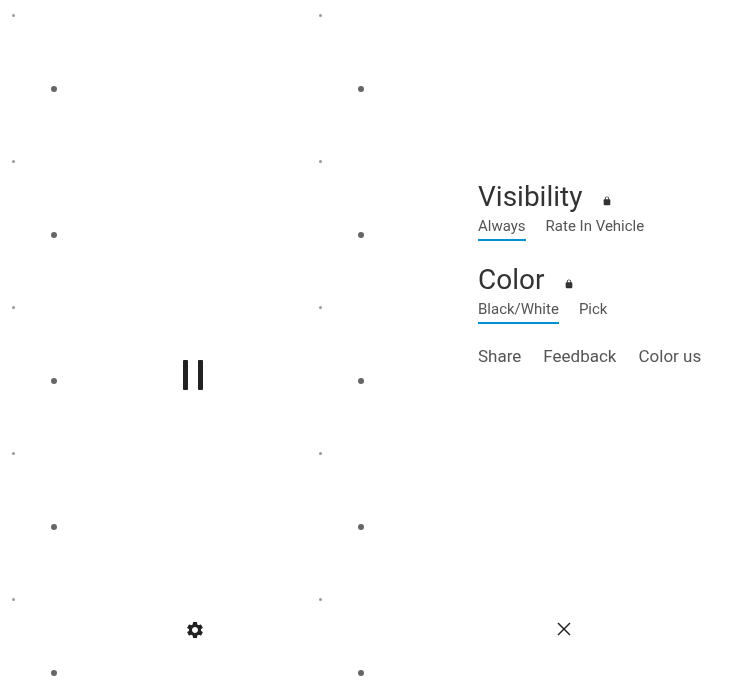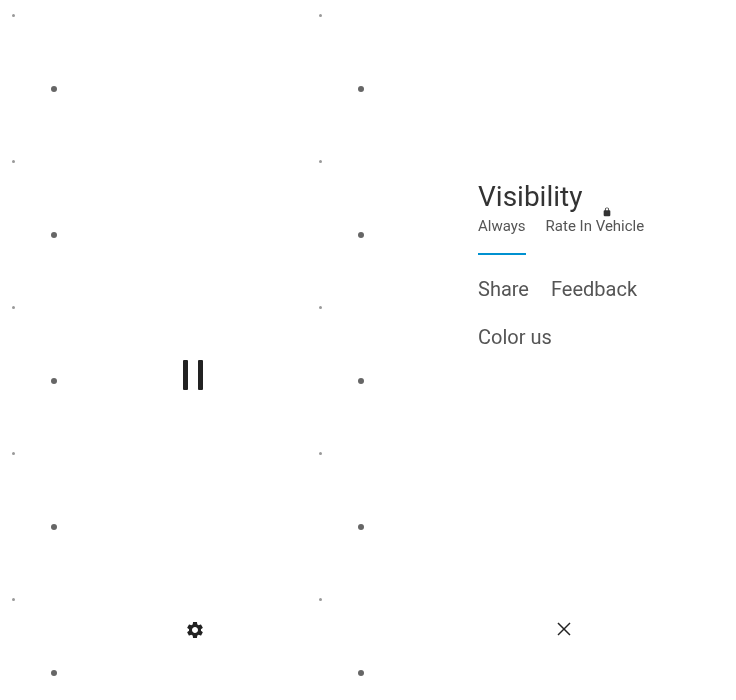--- a/index.html
+++ b/index.html
@@ -51,50 +51,50 @@
       left: 478px;
       top: 180px;
       width: 240px;
     }
     .section { margin-bottom: 22px; }
     .section-heading {
       font-size: 28px;
       font-weight: 400;
       color: #333;
       display: flex;
-      align-items: center;
+      align-items: flex-start;
       gap: 20px;
       margin-bottom: 4px;
     }
     .lock-icon {
       width: 10px;
       height: 12px;
       display: inline-block;
     }
     .options {
       display: flex;
       gap: 20px;
       flex-wrap: wrap;
     }
     .option {
       font-size: 15px;
       color: #555;
       cursor: pointer;
-      padding-bottom: 18px;
+      padding-bottom: 4px;
     }
     .option.selected {
       border-bottom: 2px solid #0091d0;
     }
     .more-items {
       display: flex;
       gap: 22px;
       flex-wrap: wrap;
     }
     .more-item {
-      font-size: 20px;
+      font-size: 17px;
       color: #555;
       cursor: pointer;
       padding-bottom: 2px;
     }
     .close-btn {
       position: absolute;
       left: 555px;
       top: 620px;
       width: 18px;
       height: 18px;
@@ -149,20 +149,34 @@
             <path d="M18 8h-1V6c0-2.76-2.24-5-5-5S7 3.24 7 6v2H6c-1.1 0-2 .9-2 2v10c0 1.1.9 2 2 2h12c1.1 0 2-.9 2-2V10c0-1.1-.9-2-2-2zM9 6c0-1.66 1.34-3 3-3s3 1.34 3 3v2H9V6z"></path>
           </svg>
       </span>
     </div>
     <div class="options" id="visibility-options">
         <span class="option selected">Always</span>
         <span class="option">Rate In Vehicle</span>
       </div>
   </div>
 
+  <div class="section">
+    <div class="section-heading">
+      <span>Color</span>
+      <span class="lock-icon">
+        <svg viewBox="0 0 24 24" fill="#333">
+            <path d="M18 8h-1V6c0-2.76-2.24-5-5-5S7 3.24 7 6v2H6c-1.1 0-2 .9-2 2v10c0 1.1.9 2 2 2h12c1.1 0 2-.9 2-2V10c0-1.1-.9-2-2-2zM9 6c0-1.66 1.34-3 3-3s3 1.34 3 3v2H9V6z"></path>
+          </svg>
+      </span>
+    </div>
+    <div class="options" id="color-options">
+        <span class="option selected">Black/White</span>
+        <span class="option">Pick</span>
+      </div>
+  </div>
 
   <div class="section">
   </div>
 
   <div class="section">
     <div class="more-items" id="more-items">
         <span class="more-item">Share</span>
         <span class="more-item">Feedback</span>
         <span class="more-item">Color us</span>
       </div>

